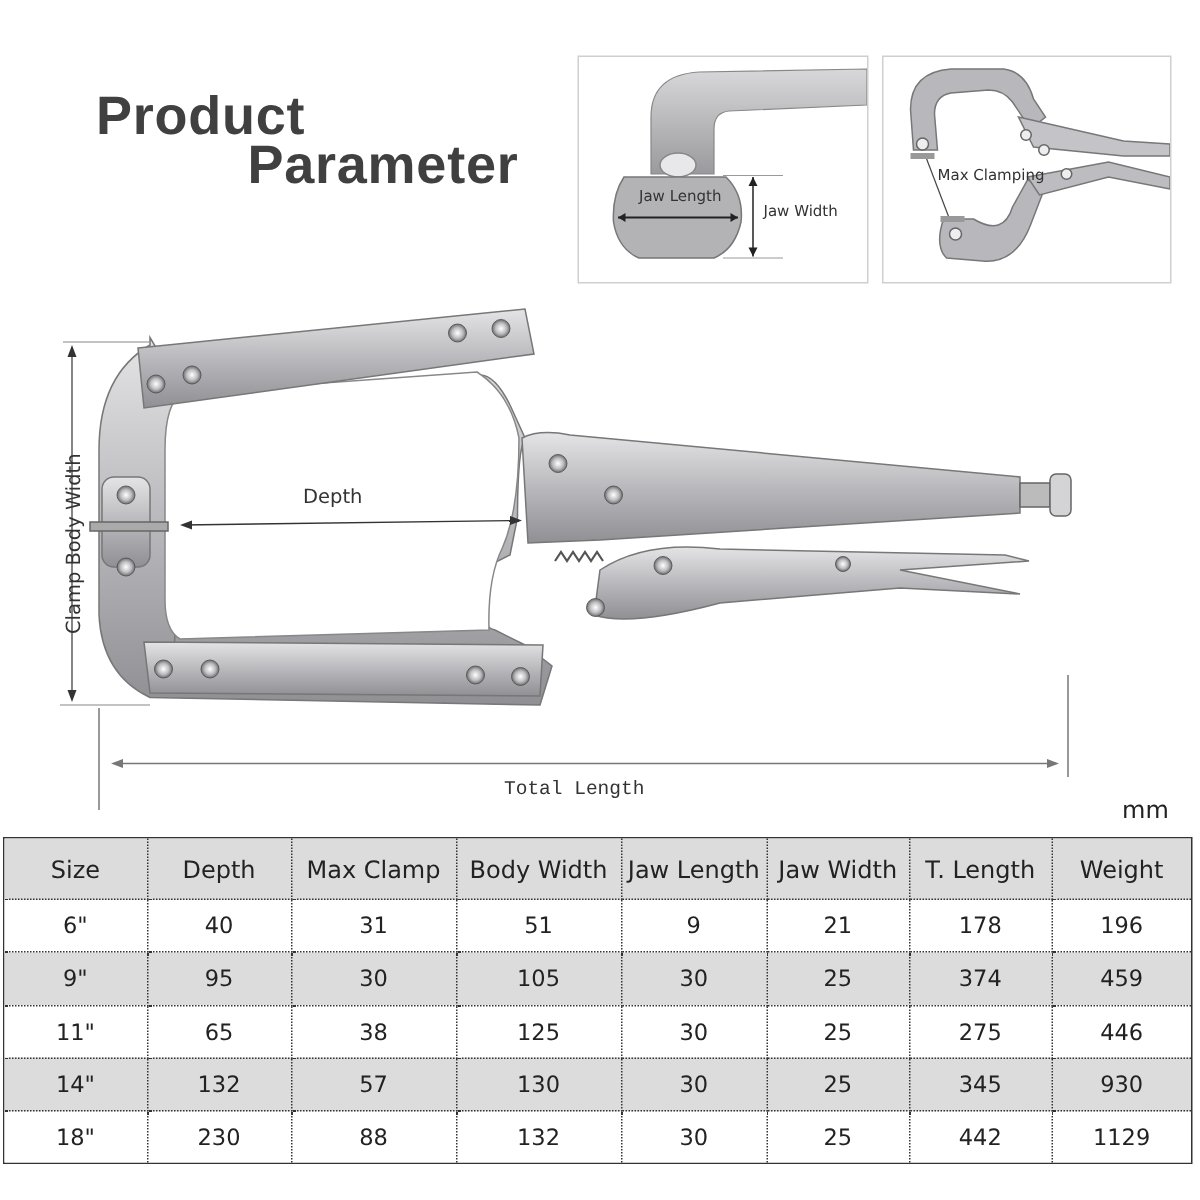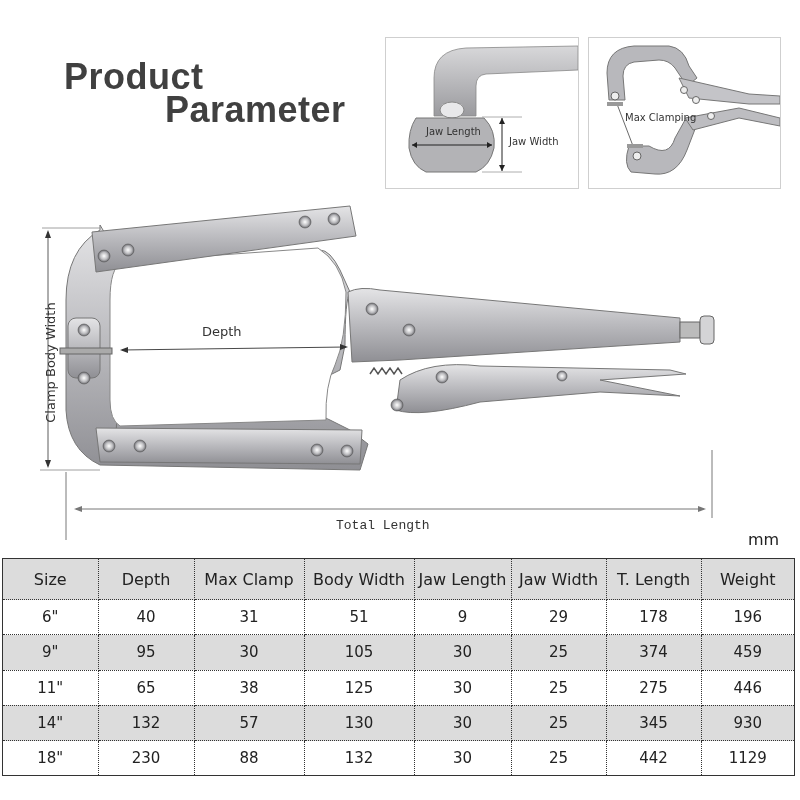--- a/index.html
+++ b/index.html
@@ -179,21 +179,21 @@
       <td>Jaw Width</td>
       <td>T. Length</td>
       <td>Weight</td>
     </tr>
     <tr class="odd">
       <td>6"</td>
       <td>40</td>
       <td>31</td>
       <td>51</td>
       <td>9</td>
-      <td>29</td>
+      <td>21</td>
       <td>178</td>
       <td>196</td>
     </tr>
     <tr class="even">
       <td>9"</td>
       <td>95</td>
       <td>30</td>
       <td>105</td>
       <td>30</td>
       <td>25</td>

